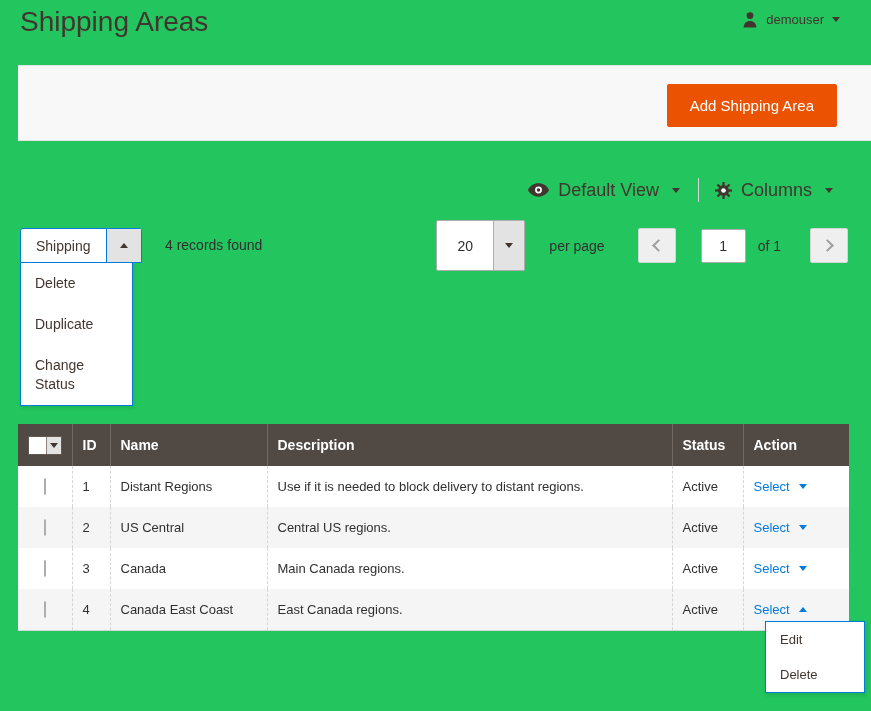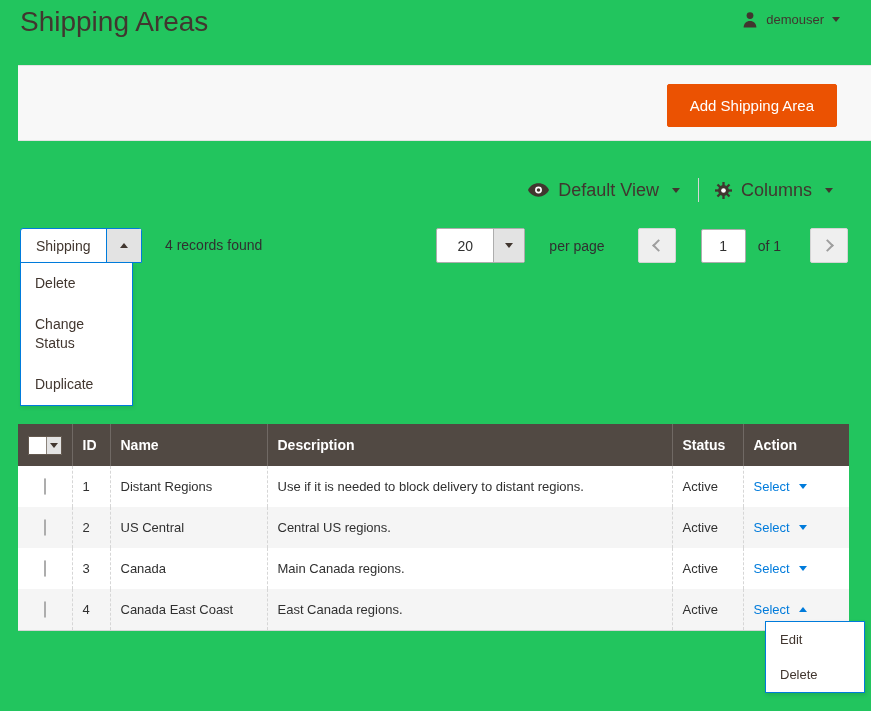--- a/index.html
+++ b/index.html
@@ -28,21 +28,21 @@
 
   
   .actions-btn { position:absolute; left:20px; top:228px; height:35px; display:flex; align-items:stretch; border:1px solid #007bdb; border-radius:3px 3px 0 0; background:#fff; cursor:pointer; }
   .actions-btn .lbl { display:flex; align-items:center; padding:0 15px; font-size:14px; color:#41362f; }
   .actions-btn .arrow-seg { width:35px; background:#e3e3e3; border-left:1px solid #007bdb; display:flex; align-items:center; justify-content:center; }
   .bulk-menu { position:absolute; left:20px; top:262px; width:113px; background:#fff; border:1px solid #007bdb; z-index:20; box-shadow:1px 2px 4px rgba(0,0,0,0.08); }
   .bulk-menu .mi { padding:11px 14px; font-size:14px; line-height:19px; color:#41362f; cursor:pointer; }
   .records { position:absolute; left:165px; top:237px; font-size:14px; color:#303030; }
 
   .pagination { position:absolute; top:228px; right:23px; height:35px; display:flex; align-items:center; }
-  .pp-select { height:35px; display:flex; align-items:stretch; border:1px solid #adadad; border-radius:2px; background:#fff; cursor:pointer; }
+  .pp-select { height:51px; display:flex; align-items:stretch; border:1px solid #adadad; border-radius:2px; background:#fff; cursor:pointer; }
   .pp-select .val { width:56px; display:flex; align-items:center; justify-content:center; font-size:14px; color:#303030; }
   .pp-select .sel-arrow { width:31px; background:#e3e3e3; border-left:1px solid #adadad; display:flex; align-items:center; justify-content:center; }
   .pp-label { margin-left:24px; font-size:14px; color:#303030; }
   .nav-btn { width:38px; height:35px; background:#efefef; border:1px solid #d4d4d4; border-radius:2px; display:flex; align-items:center; justify-content:center; cursor:default; }
   .nav-prev { margin-left:33px; }
   .chev { width:9px; height:9px; border-left:2px solid #9e9e9e; border-bottom:2px solid #9e9e9e; display:inline-block; }
   .chev.left  { transform:rotate(45deg); margin-left:3px; }
   .chev.right { transform:rotate(225deg); margin-right:3px; }
   .page-input { width:45px; height:34px; margin-left:25px; border:1px solid #adadad; border-radius:2px; text-align:center; font-size:14px; color:#303030; font-family:inherit; }
   .of-label { margin-left:12px; margin-right:29px; font-size:14px; color:#303030; }
@@ -123,22 +123,22 @@
   </div>
 
   <div class="actions-btn">
     <span class="lbl">Shipping</span>
     <span class="arrow-seg">
       <span class="caret-up"></span>
     </span>
   </div>
   <div class="bulk-menu">
     <div class="mi">Delete</div>
+    <div class="mi">Duplicate</div>
     <div class="mi">Change Status</div>
-    <div class="mi">Duplicate</div>
   </div>
 
   <div class="records">4 records found</div>
 
   <div class="pagination">
     <div class="pp-select">
       <span class="val">20</span>
       <span class="sel-arrow">
         <span class="caret-down"></span>
       </span>

